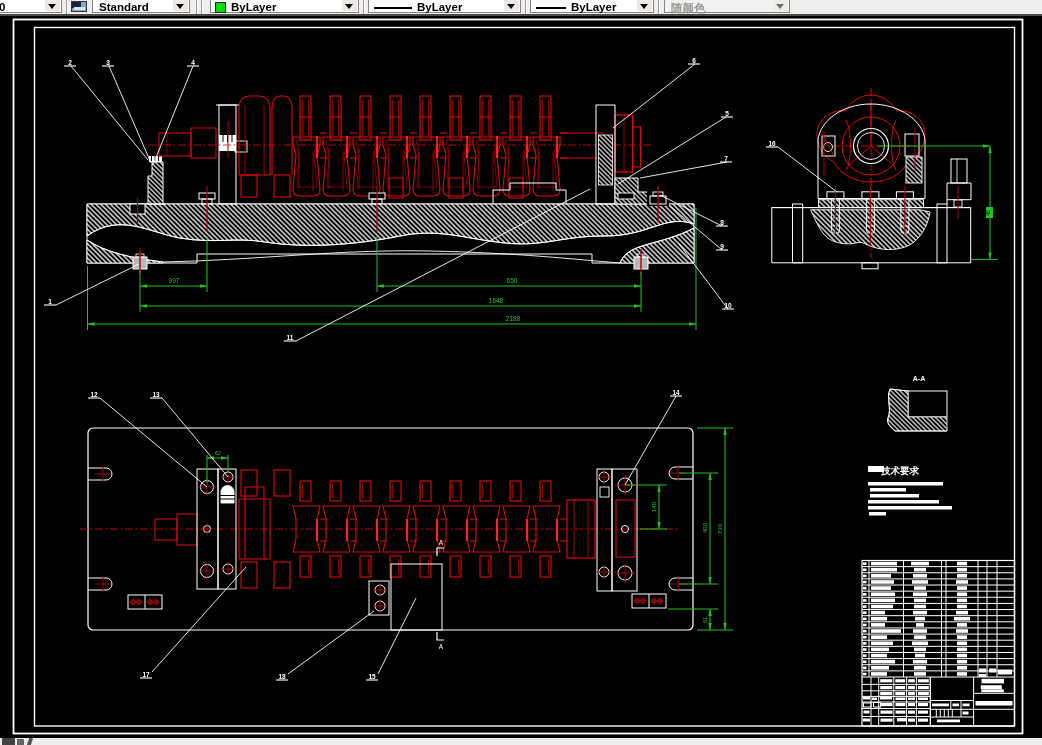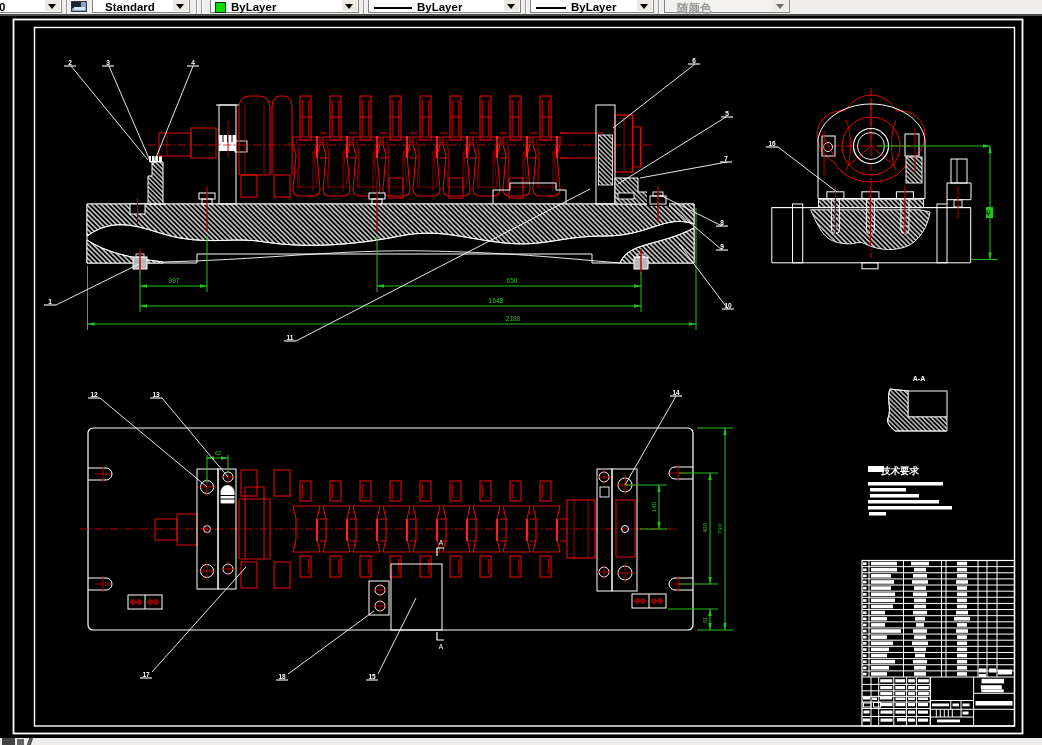--- a/index.html
+++ b/index.html
@@ -2,21 +2,21 @@
 <html><head>
 <meta charset="utf-8">
 <style>
 * { margin:0; padding:0; box-sizing:border-box; }
 html,body { width:1042px; height:745px; overflow:hidden; background:#000; }
 body { font-family:"Liberation Sans", sans-serif; position:relative; }
 .toolbar { position:absolute; left:0; top:0; width:1042px; height:16px; background:#f0eeec; border-bottom:2px solid #4c4c4c; z-index:5; }
 .combo { position:absolute; top:-7px; height:20px; background:#fff; border:1px solid #848484; }
 .combo .arr { position:absolute; right:1px; top:1px; bottom:1px; width:15px; background:#ece9e2; }
 .combo .arr:after { content:""; position:absolute; left:3px; top:9px; border:4.8px solid transparent; border-top:5.8px solid #000; }
-.combo .txt { position:absolute; left:12px; top:7px; font-size:11.5px; font-weight:bold; color:#000; white-space:nowrap; }
+.combo .txt { position:absolute; left:6px; top:7px; font-size:11.5px; font-weight:bold; color:#000; white-space:nowrap; }
 .sep { position:absolute; top:0; height:14px; width:2px; background:#fbfbfb; border-left:1px solid #9a9a9a; }
 .statusbar { position:absolute; left:0; top:738px; width:1042px; height:7px; background:#f0eeec; z-index:5; }
 svg.main { position:absolute; left:0; top:0; }
 </style>
 </head>
 <body>
 <svg class="main" width="1042" height="745" viewBox="0 0 1042 745">
 <rect x="0" y="16" width="1042" height="722" fill="#000"></rect>
 <defs>
 <pattern id="h1" width="3.4" height="3.4" patternTransform="rotate(-45)" patternUnits="userSpaceOnUse">

